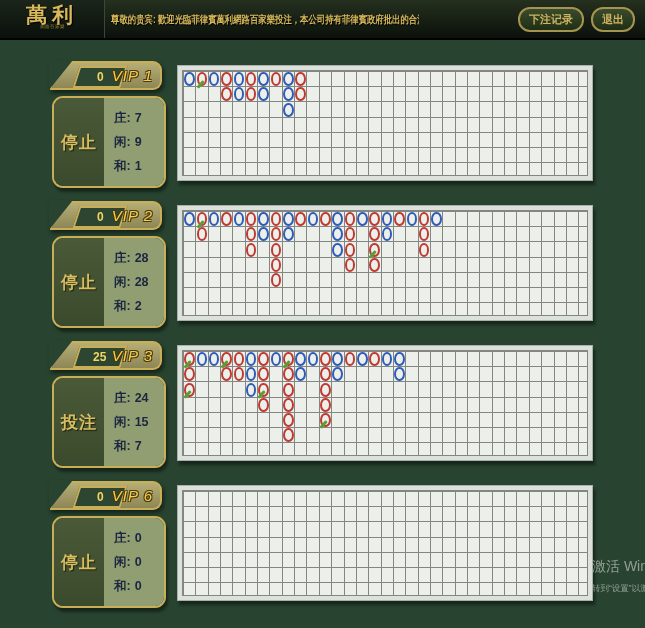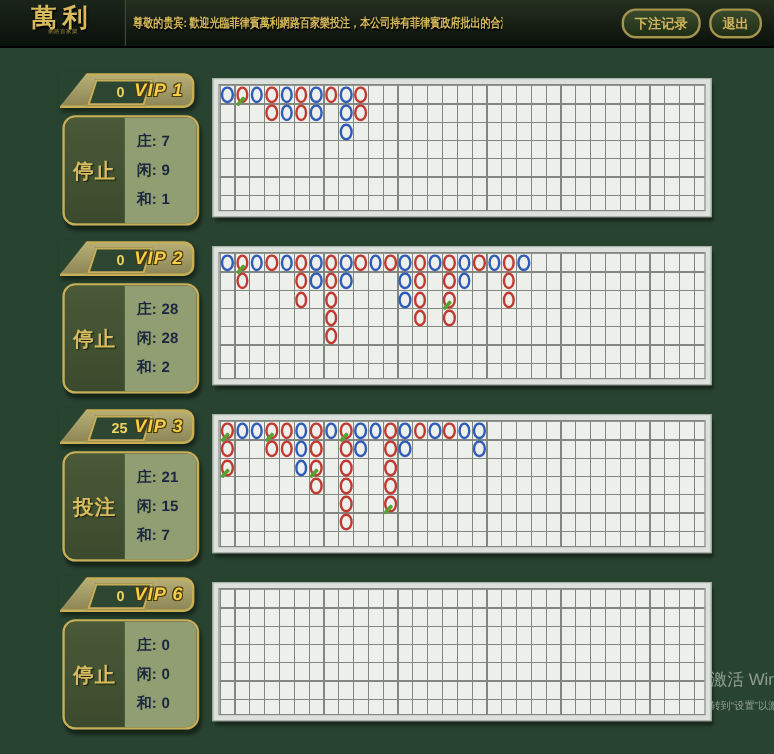--- a/index.html
+++ b/index.html
@@ -64,21 +64,21 @@
     position:absolute;left:26px;top:5px;width:44px;height:18px;
     background:#2d4631;border:2px solid #c9ae58;
     transform:skewX(-18deg);
     display:flex;align-items:center;justify-content:center;
   }
   .amount-box span{
     transform:skewX(18deg);color:#f2d463;font-weight:bold;font-size:12px;
   }
   .vip-label{
     position:absolute;right:9px;top:6px;
-    color:#f4cf4a;font-weight:bold;font-style:italic;font-size:15px;
+    color:#f4cf4a;font-weight:normal;font-style:italic;font-size:15px;
     letter-spacing:1px;white-space:nowrap;
     text-shadow:1px 1px 0 #4a3a10,-1px 1px 0 #4a3a10,1px -1px 0 #4a3a10,-1px -1px 0 #4a3a10;
   }
   
   .status-panel{
     position:absolute;left:52px;top:41px;width:110px;height:88px;
     border:2px solid #c9ae58;border-radius:11px;overflow:hidden;
     display:flex;box-shadow:2px 4px 3px rgba(0,0,0,.45);
   }
   .status-btn{
@@ -272,21 +272,21 @@
         <div class="amount-box">
           <span>25</span>
         </div>
         <div class="vip-label">VIP 3</div>
       </div>
       <div class="status-panel">
         <div class="status-btn">投注</div>
         <div class="stats-box">
           <div class="stat-row">
             <span class="lbl">庄:</span>
-            <span class="val">21</span>
+            <span class="val">24</span>
           </div>
           <div class="stat-row">
             <span class="lbl">闲:</span>
             <span class="val">15</span>
           </div>
           <div class="stat-row">
             <span class="lbl">和:</span>
             <span class="val">7</span>
           </div>
         </div>

